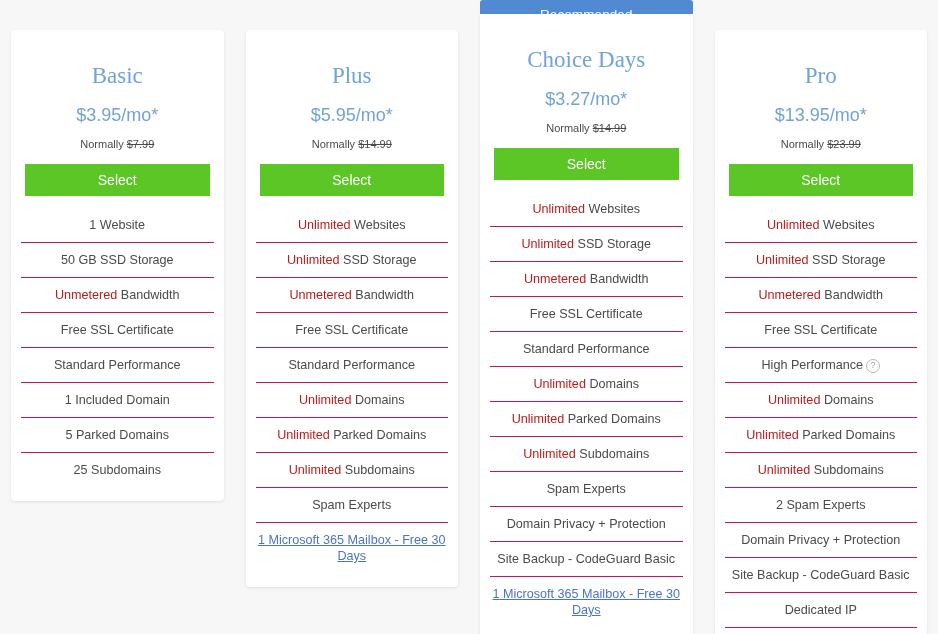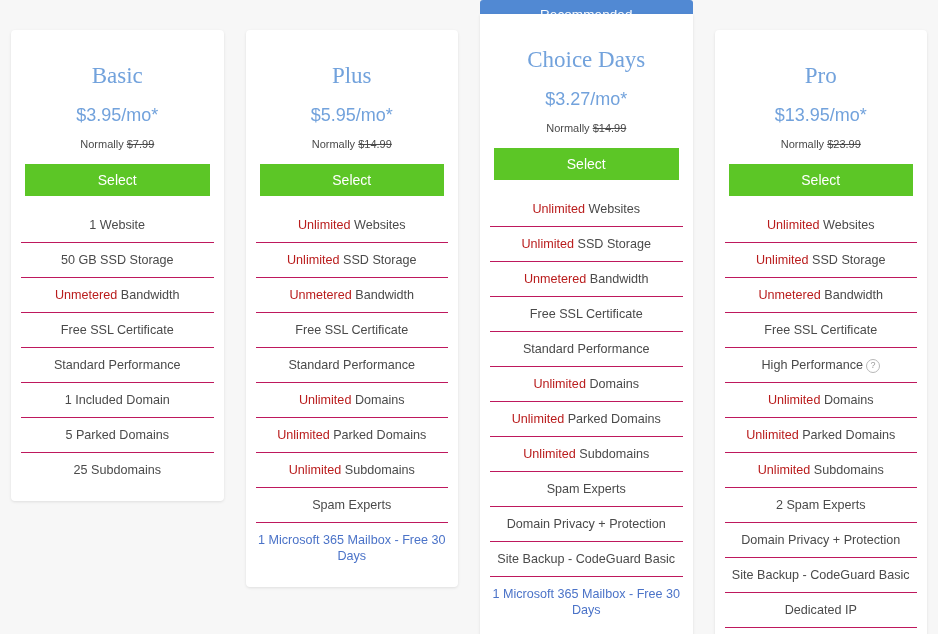--- a/index.html
+++ b/index.html
@@ -133,20 +133,21 @@
     border-bottom: 1px solid #be185d;
   }
   .feature:last-child {
     border-bottom: none;
   }
   .feature .hl {
     color: #b91c1c;
   }
   .feature.link {
     color: #4b73c8;
+    text-decoration: underline;
   }
 
   .info-icon {
     display: inline-block;
     width: 12px;
     height: 12px;
     line-height: 11px;
     border: 1px solid #b8b8b8;
     border-radius: 50%;
     color: #9a9a9a;

